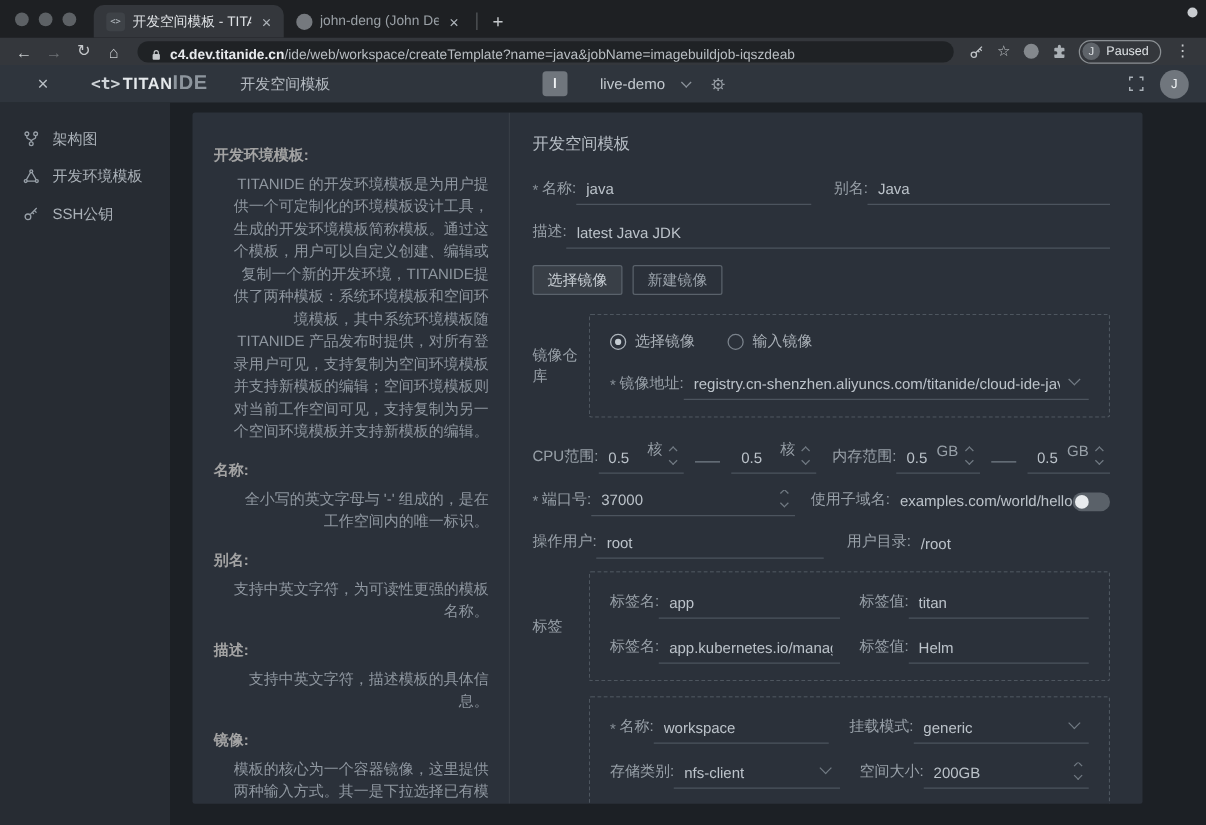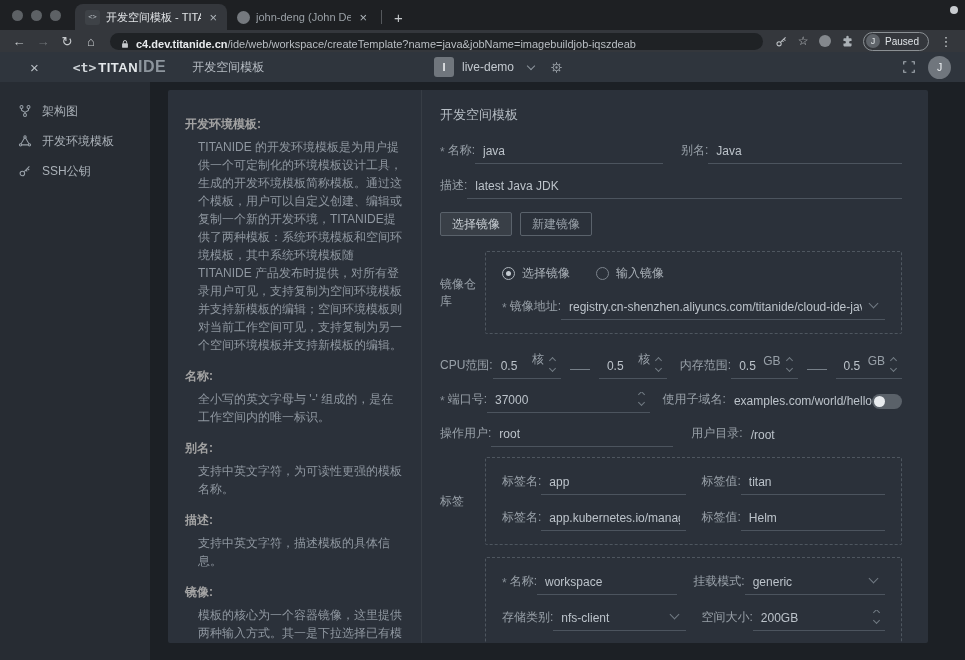--- a/index.html
+++ b/index.html
@@ -42,44 +42,44 @@
   .app-header { height:30px; background:#2f353d; display:flex; align-items:center; padding:0 14px; position:relative; }
   .hx { color:#b9bfc5; font-size:15px; margin:0 0 0 16px; }
   .logo { display:flex; align-items:baseline; margin-left:34px; }
   .logo .mark { font-family:"DejaVu Sans Mono",monospace; color:#cfd4d8; font-weight:bold; font-size:13px; margin-right:2px; }
   .logo .main { font-weight:bold; font-size:13px; color:#e4e8eb; letter-spacing:.5px; }
   .logo .sub { font-weight:bold; font-size:16px; color:#8d959d; letter-spacing:.5px; }
   .page-title { margin-left:26px; font-size:12px; color:#b6bcc3; }
   .ws { position:absolute; left:434px; display:flex; align-items:center; }
   .ws-badge { width:20px; height:20px; border-radius:3px; background:#70767d; color:#eef1f3;
     font-size:11px; font-weight:bold; display:flex; align-items:center; justify-content:center; }
-  .ws-name { margin-left:8px; font-size:12px; color:#c3c9cf; }
+  .ws-name { margin-left:26px; font-size:12px; color:#c3c9cf; }
   .chev { display:inline-block; width:6px; height:6px; border-right:1px solid #8d959d; border-bottom:1px solid #8d959d; }
   .chev.down { transform:rotate(45deg); }
   .ws .chev { margin-left:14px; margin-top:-3px; }
   .ws .gear { margin-left:16px; display:flex; }
   .hdr-right { position:absolute; right:14px; display:flex; align-items:center; gap:12px; }
   .avatar { width:23px; height:23px; border-radius:50%; background:#70767d; color:#f0f3f5;
     font-size:10.5px; display:flex; align-items:center; justify-content:center; }
 
   
   .app-body { display:flex; height:578px; background:#1c2025; }
-  .sidebar { width:150px; background:#272c33; padding-top:14px; flex:none; }
+  .sidebar { width:136px; background:#272c33; padding-top:14px; flex:none; }
   .side-item { display:flex; align-items:center; gap:10px; height:30px; padding-left:18px;
     font-size:12px; color:#aab1b8; }
   .side-item svg { flex:none; }
 
   .main { flex:1; position:relative; }
   .card { position:absolute; left:18px; top:8px; width:760px; height:553px; background:#2b313a;
     display:flex; overflow:hidden; border-radius:2px; }
 
   
   .docs { width:254px; flex:none; padding:12px 16px 0 17px; border-right:1px solid rgba(255,255,255,.06); overflow:hidden; }
   .docs h3 { font-size:12px; color:#a3a3a3; font-weight:bold; margin:14px 0 5px; }
-  .docs p { font-size:12px; color:#8f97a0; line-height:18px; margin-left:13px; }
+  .docs p { font-size:12px; color:#8f97a0; line-height:18px; margin-left:13px;text-align:right; }
 
   
   .formcol { flex:1; padding:16px 26px 0 18px; overflow:hidden; }
   .form-title { font-size:13px; color:#b7bec5; margin-bottom:18px; }
   .frow { display:flex; align-items:flex-end; margin-bottom:13px; font-size:12px; }
   .lbl { color:#98a0a8; white-space:nowrap; padding-bottom:5px; }
   .req { color:#878f97; font-size:12px; padding-bottom:5px; margin-right:3px; }
   .uin { border-bottom:1px solid #4c545e; color:#bcc3ca; padding:0 6px 5px 8px; min-width:0;
     white-space:nowrap; overflow:hidden; display:flex; align-items:flex-end; }
   .uin .val { flex:1; overflow:hidden; white-space:nowrap; }

